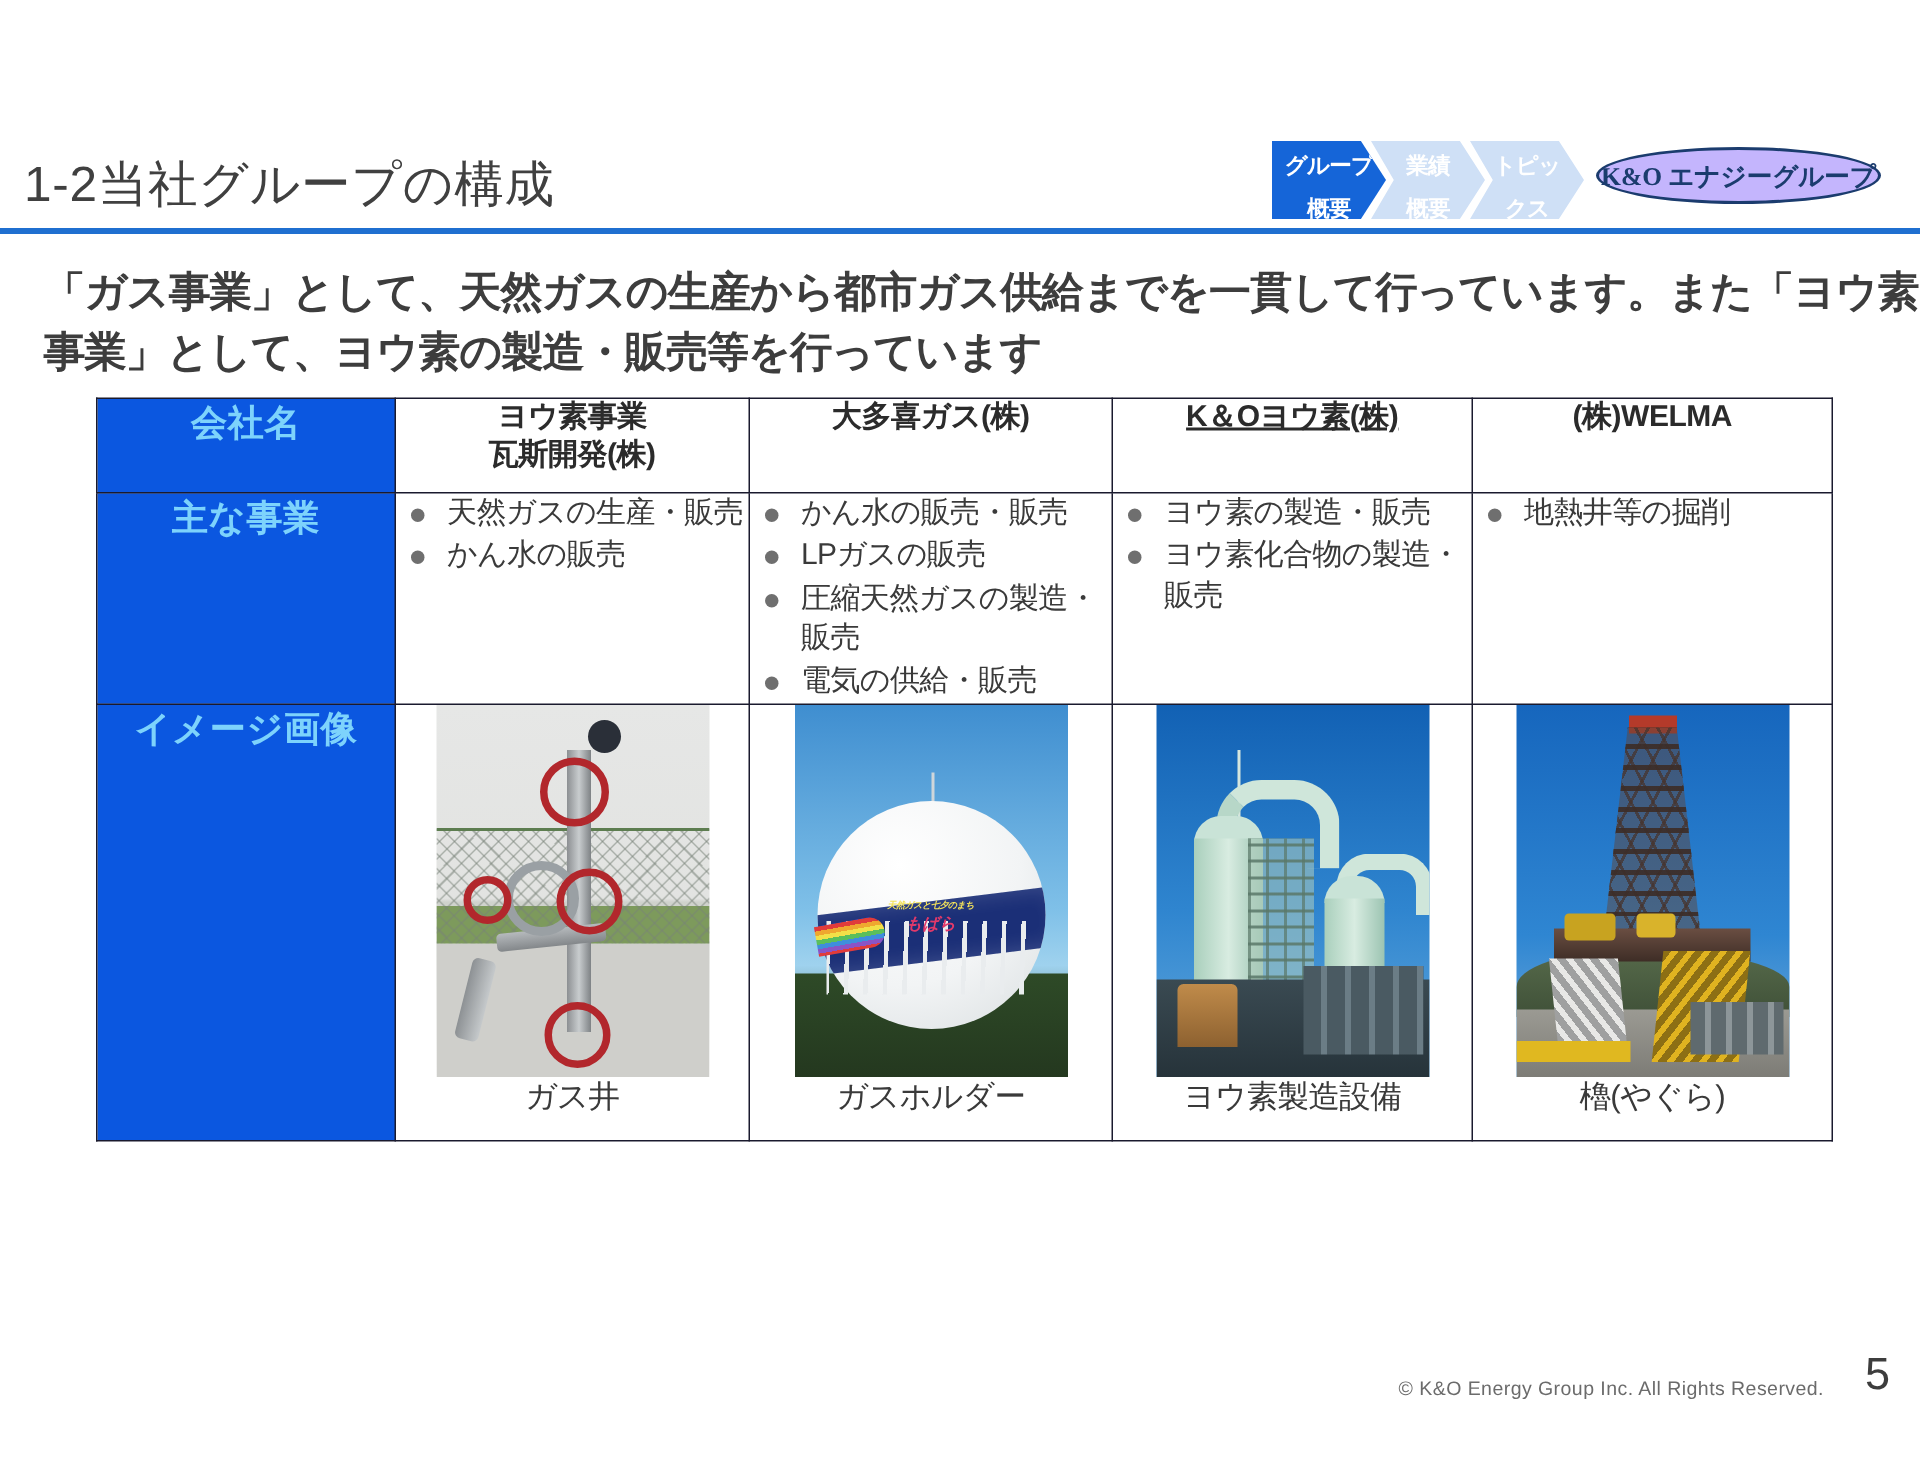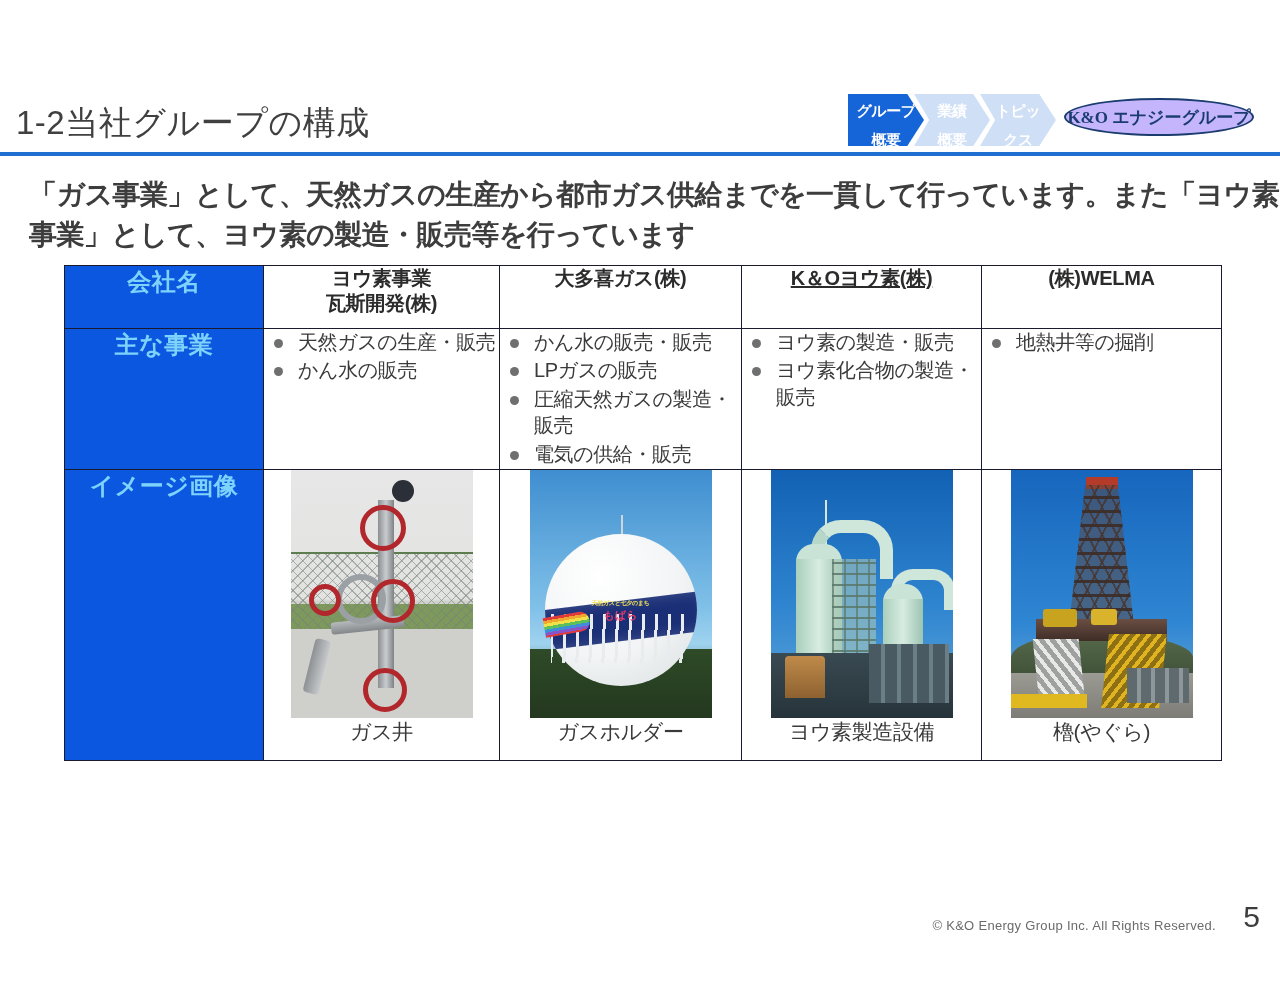--- a/index.html
+++ b/index.html
@@ -177,20 +177,21 @@
     padding: 8px 0 4px 0;
     height: 290px;
   }
   .photo-frame {
     width: 182px;
     height: 248px;
     margin: 0 auto 2px auto;
     position: relative;
     overflow: hidden;
     background: #d8d8d8;
+    font-style: italic;
   }
   .photo-caption {
     font-size: 21px;
     color: #3a3a3a;
     font-weight: 400;
     letter-spacing: -0.4px;
     line-height: 1.1;
   }
 
   

